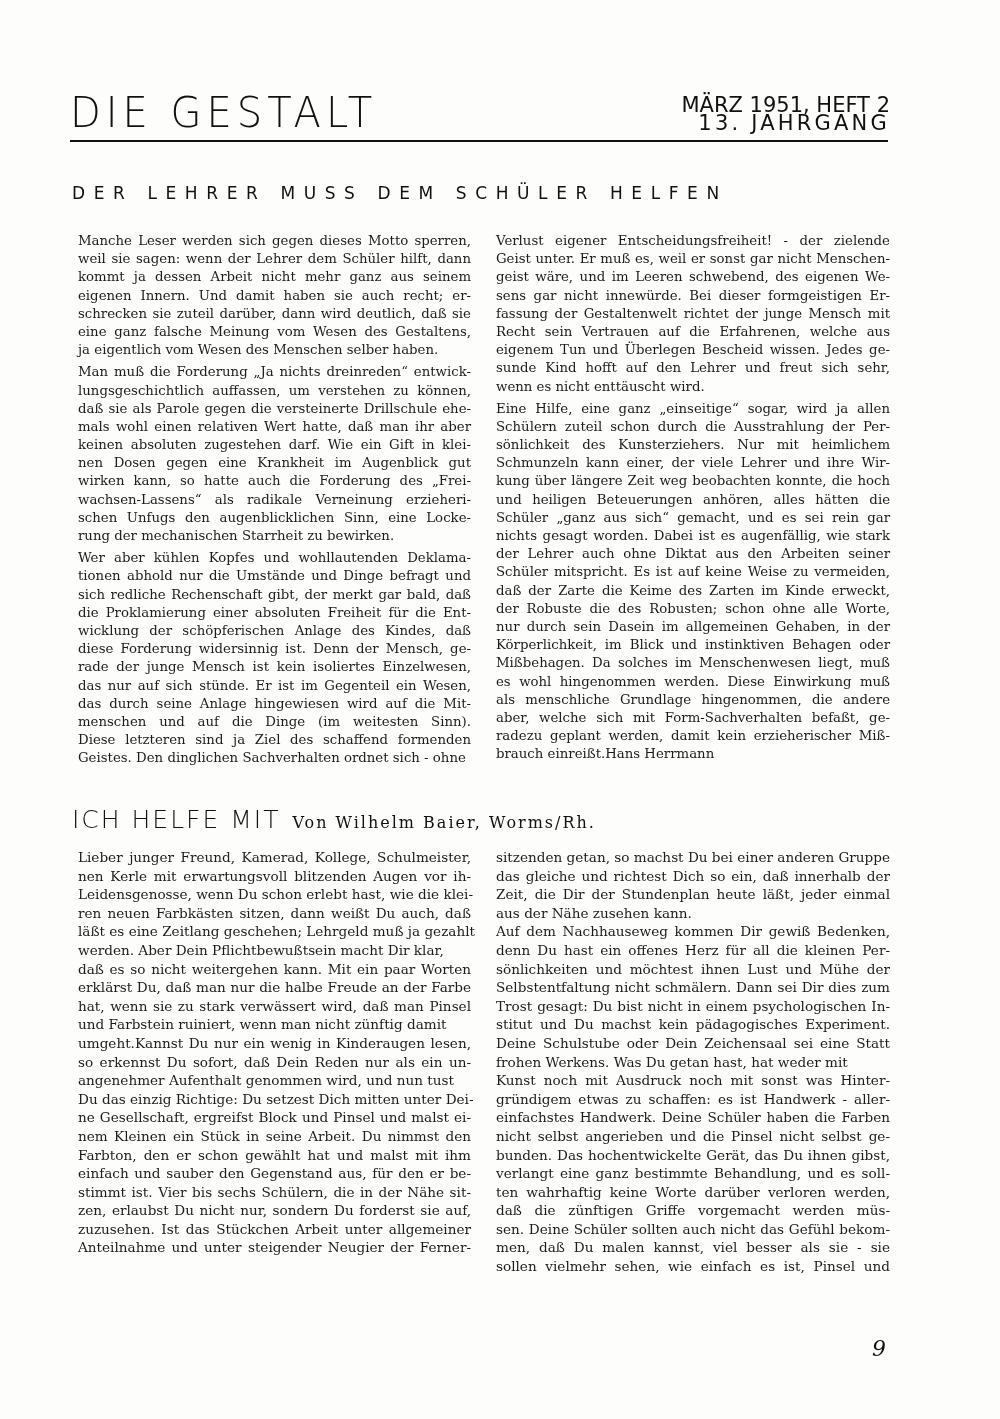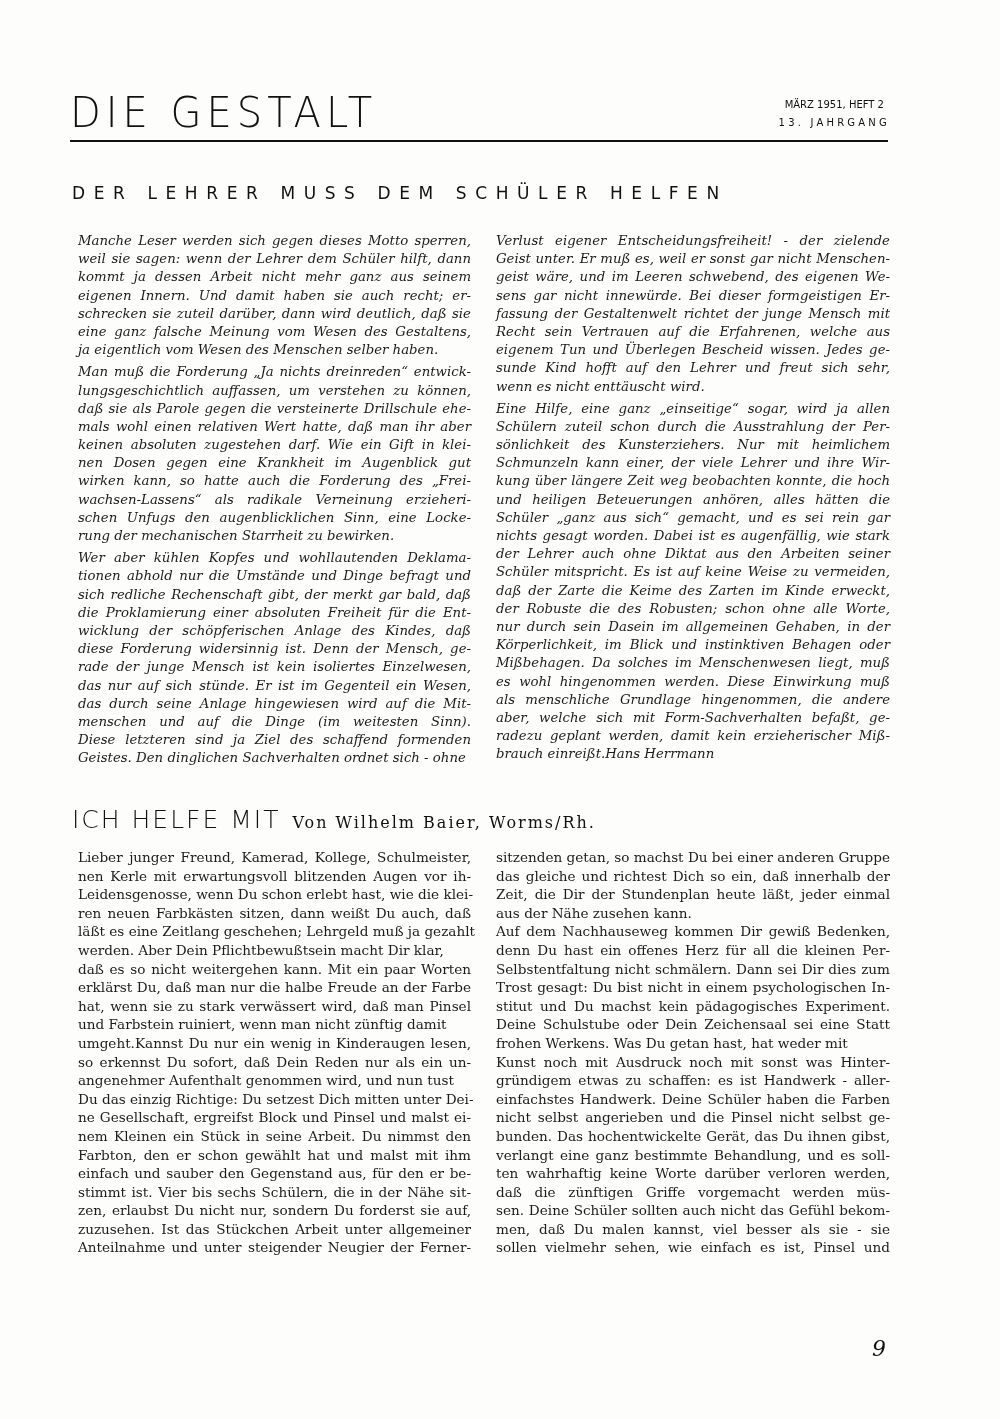--- a/index.html
+++ b/index.html
@@ -7,37 +7,37 @@
     width: 1000px; height: 1419px; background: #fdfdfb; position: relative;
     overflow: hidden; color: #1a1a1a;
   }
   .masthead-title {
     position: absolute; left: 70px; top: 92px;
     font-family: "DejaVu Sans", sans-serif; font-weight: 300;
     font-size: 40px; letter-spacing: 5px; line-height: 1; transform: scaleY(1.05);
     color: #111;
   }
   .issue {
-    position: absolute; right: 110px; top: 96px; text-align: center;
-    font-family: "DejaVu Sans", sans-serif; font-size: 10px; line-height: 18px; color: #111;
+    position: absolute; right: 110px; top: 96px; text-align: right;
+    font-family: "DejaVu Sans", sans-serif; font-size: 21px; line-height: 18px; color: #111;
   }
   .issue .l2 { letter-spacing: 3.2px; }
   .rule {
     position: absolute; left: 70px; top: 140px; width: 818px; height: 2px; background: #111;
   }
   .headline {
     position: absolute; left: 72px; top: 185px; width: 816px;
     font-family: "DejaVu Sans", sans-serif; font-size: 17px; letter-spacing: 8.6px;
     line-height: 1; color: #111; white-space: nowrap;
   }
   .col {
     position: absolute; font-family: "DejaVu Serif", serif; font-size: 13.3px;
     color: #1c1c1c; text-align: justify; hyphens: none;
   }
-  .italic { font-style: italic; line-height: 18.2px; }
+  .italic { line-height: 18.2px; }
   .roman { line-height: 18.6px; font-size: 13.6px; }
   .col p { margin: 0 0 4px 0; }
   .col .line { display: block; text-align: justify; text-align-last: justify; white-space: nowrap; height: 18.2px; }
   .col .line.last { text-align-last: left; }
   .roman .line { height: 18.6px; }
   .signature-line { display: flex; justify-content: space-between; }
   .h2 {
     position: absolute; left: 72px; top: 805px; white-space: nowrap;
   }
   .h2 .big {
@@ -167,20 +167,21 @@
     <span class="line">zuzusehen. Ist das Stückchen Arbeit unter allgemeiner</span>
     <span class="line">Anteilnahme und unter steigender Neugier der Ferner-</span>
   </div>
 <div class="col roman" id="a2-right" style="left:496px; top:848px; width:394px;">
     <span class="line">sitzenden getan, so machst Du bei einer anderen Gruppe</span>
     <span class="line">das gleiche und richtest Dich so ein, daß innerhalb der</span>
     <span class="line">Zeit, die Dir der Stundenplan heute läßt, jeder einmal</span>
     <span class="line last">aus der Nähe zusehen kann.</span>
     <span class="line">Auf dem Nachhauseweg kommen Dir gewiß Bedenken,</span>
     <span class="line">denn Du hast ein offenes Herz für all die kleinen Per-</span>
+    <span class="line">sönlichkeiten und möchtest ihnen Lust und Mühe der</span>
     <span class="line">Selbstentfaltung nicht schmälern. Dann sei Dir dies zum</span>
     <span class="line">Trost gesagt: Du bist nicht in einem psychologischen In-</span>
     <span class="line">stitut und Du machst kein pädagogisches Experiment.</span>
     <span class="line">Deine Schulstube oder Dein Zeichensaal sei eine Statt</span>
     <span class="line last">frohen Werkens. Was Du getan hast, hat weder mit</span>
     <span class="line">Kunst noch mit Ausdruck noch mit sonst was Hinter-</span>
     <span class="line">gründigem etwas zu schaffen: es ist Handwerk - aller-</span>
     <span class="line">einfachstes Handwerk. Deine Schüler haben die Farben</span>
     <span class="line">nicht selbst angerieben und die Pinsel nicht selbst ge-</span>
     <span class="line">bunden. Das hochentwickelte Gerät, das Du ihnen gibst,</span>

